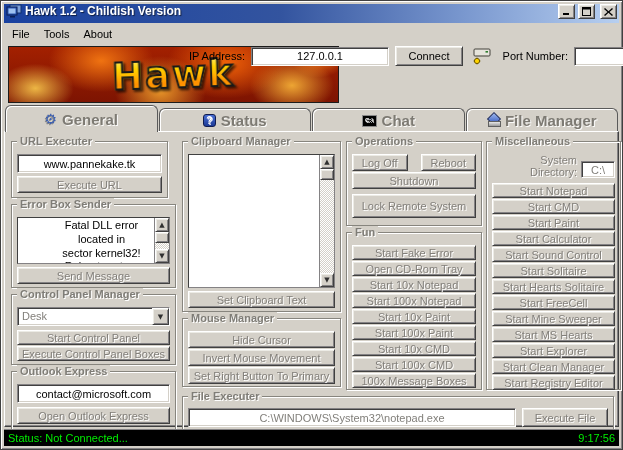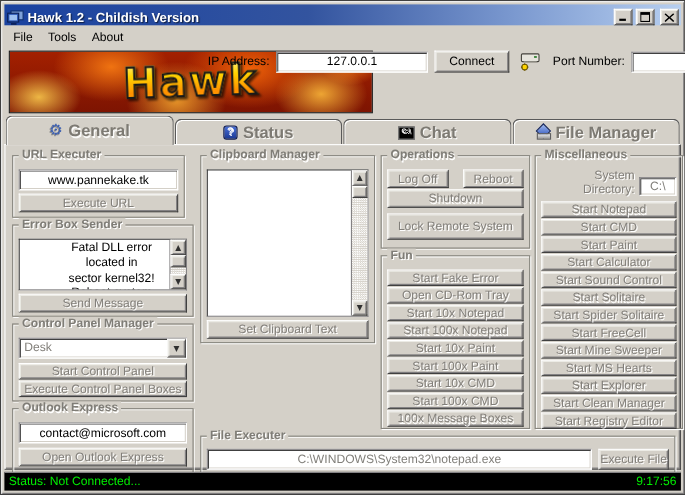--- a/index.html
+++ b/index.html
@@ -10,21 +10,21 @@
     position:relative; width:623px; height:450px;
     background:#d4d0c8;
     border:1px solid #404040;
     box-shadow: inset 1px 1px 0 #fff, inset -1px -1px 0 #848284;
   }
 
   
   .titlebar {
     position:absolute; top:3px; left:3px; right:3px; height:19px;
     background:linear-gradient(to right,#1a42a0 0%, #33549f 45%, #7a98cf 75%, #b7cff0 100%);
-    display:flex; align-items:flex-end; padding:0 2px; gap:3px;
+    display:flex; align-items:flex-start; padding:0 2px; gap:3px;
   }
   .titlebar .title { color:#fff; font-weight:bold; font-size:12px; flex:1;
     text-shadow:1px 1px 1px rgba(0,0,0,.6); white-space:nowrap; overflow:hidden; }
   .appicon { width:16px; height:14px; display:flex; }
   .winbtn { width:17px; height:15px; background:#d4d0c8;
     border:1px solid; border-color:#fff #404040 #404040 #fff;
     box-shadow:inset 1px 1px 0 #ecebe5, inset -1px -1px 0 #848284;
     display:flex; align-items:center; justify-content:center; }
   .winbtn.close { margin-left:2px; }
 
@@ -169,21 +169,21 @@
   .lockbtn { width:100%; height:24px; margin-top:5px; }
 
   
   .sysdirrow { display:flex; align-items:flex-end; gap:4px; margin-bottom:5px; }
   .sysdirrow .lbl { flex:1; text-align:right; }
   .sysdirfield { width:34px; height:17px; text-align:center; }
 
   
   .filerow { display:flex; gap:6px; align-items:center; }
   .filefield { flex:1; height:19px; text-align:center; }
-  .execbtn { width:64px; height:19px; }
+  .execbtn { width:86px; height:19px; }
 
   
   .statusbar { position:absolute; left:3px; right:3px; bottom:3px; height:17px;
     background:#000; display:flex; align-items:center; padding:0 4px;
     border-top:1px solid #848284; }
   .statusbar .stext-left { flex:1; color:#00ee00; }
   .statusbar .stext-right { color:#00ee00; }
 </style>
 </head>
 <body>
@@ -318,20 +318,26 @@
         <div class="vscroll">
           <div class="sarrow">▲</div>
           <div class="sthumb"></div>
           <div class="sspace"></div>
           <div class="sarrow">▼</div>
         </div>
       </div>
       <div class="btn fullbtn dis" style="margin-top:3px">Set Clipboard Text</div>
     </div>
 
+    <div class="grp g-mouse">
+      <span class="gtitle">Mouse Manager</span>
+      <div class="btn fullbtn dis">Hide Cursor</div>
+      <div class="btn fullbtn dis" style="margin-top:1px">Invert Mouse Movement</div>
+      <div class="btn fullbtn dis" style="margin-top:1px">Set Right Button To Primary</div>
+    </div>
 
     <div class="grp g-ops">
       <span class="gtitle">Operations</span>
       <div class="opsrow">
         <div class="btn dis">Log Off</div>
         <div class="btn dis">Reboot</div>
       </div>
       <div class="btn fullbtn dis">Shutdown</div>
       <div class="btn lockbtn dis">Lock Remote System</div>
     </div>
@@ -354,21 +360,21 @@
       <div class="sysdirrow">
         <span class="lbl dis">System Directory:</span>
         <input class="field sysdirfield gray" value="C:\" style="">
       </div>
       <div class="btn thinbtn dis">Start Notepad</div>
       <div class="btn thinbtn dis">Start CMD</div>
       <div class="btn thinbtn dis">Start Paint</div>
       <div class="btn thinbtn dis">Start Calculator</div>
       <div class="btn thinbtn dis">Start Sound Control</div>
       <div class="btn thinbtn dis">Start Solitaire</div>
-      <div class="btn thinbtn dis">Start Spider Solitaire</div>
+      <div class="btn thinbtn dis">Start Hearts Solitaire</div>
       <div class="btn thinbtn dis">Start FreeCell</div>
       <div class="btn thinbtn dis">Start Mine Sweeper</div>
       <div class="btn thinbtn dis">Start MS Hearts</div>
       <div class="btn thinbtn dis">Start Explorer</div>
       <div class="btn thinbtn dis">Start Clean Manager</div>
       <div class="btn thinbtn dis">Start Registry Editor</div>
     </div>
 
     <div class="grp g-file">
       <span class="gtitle">File Executer</span>

